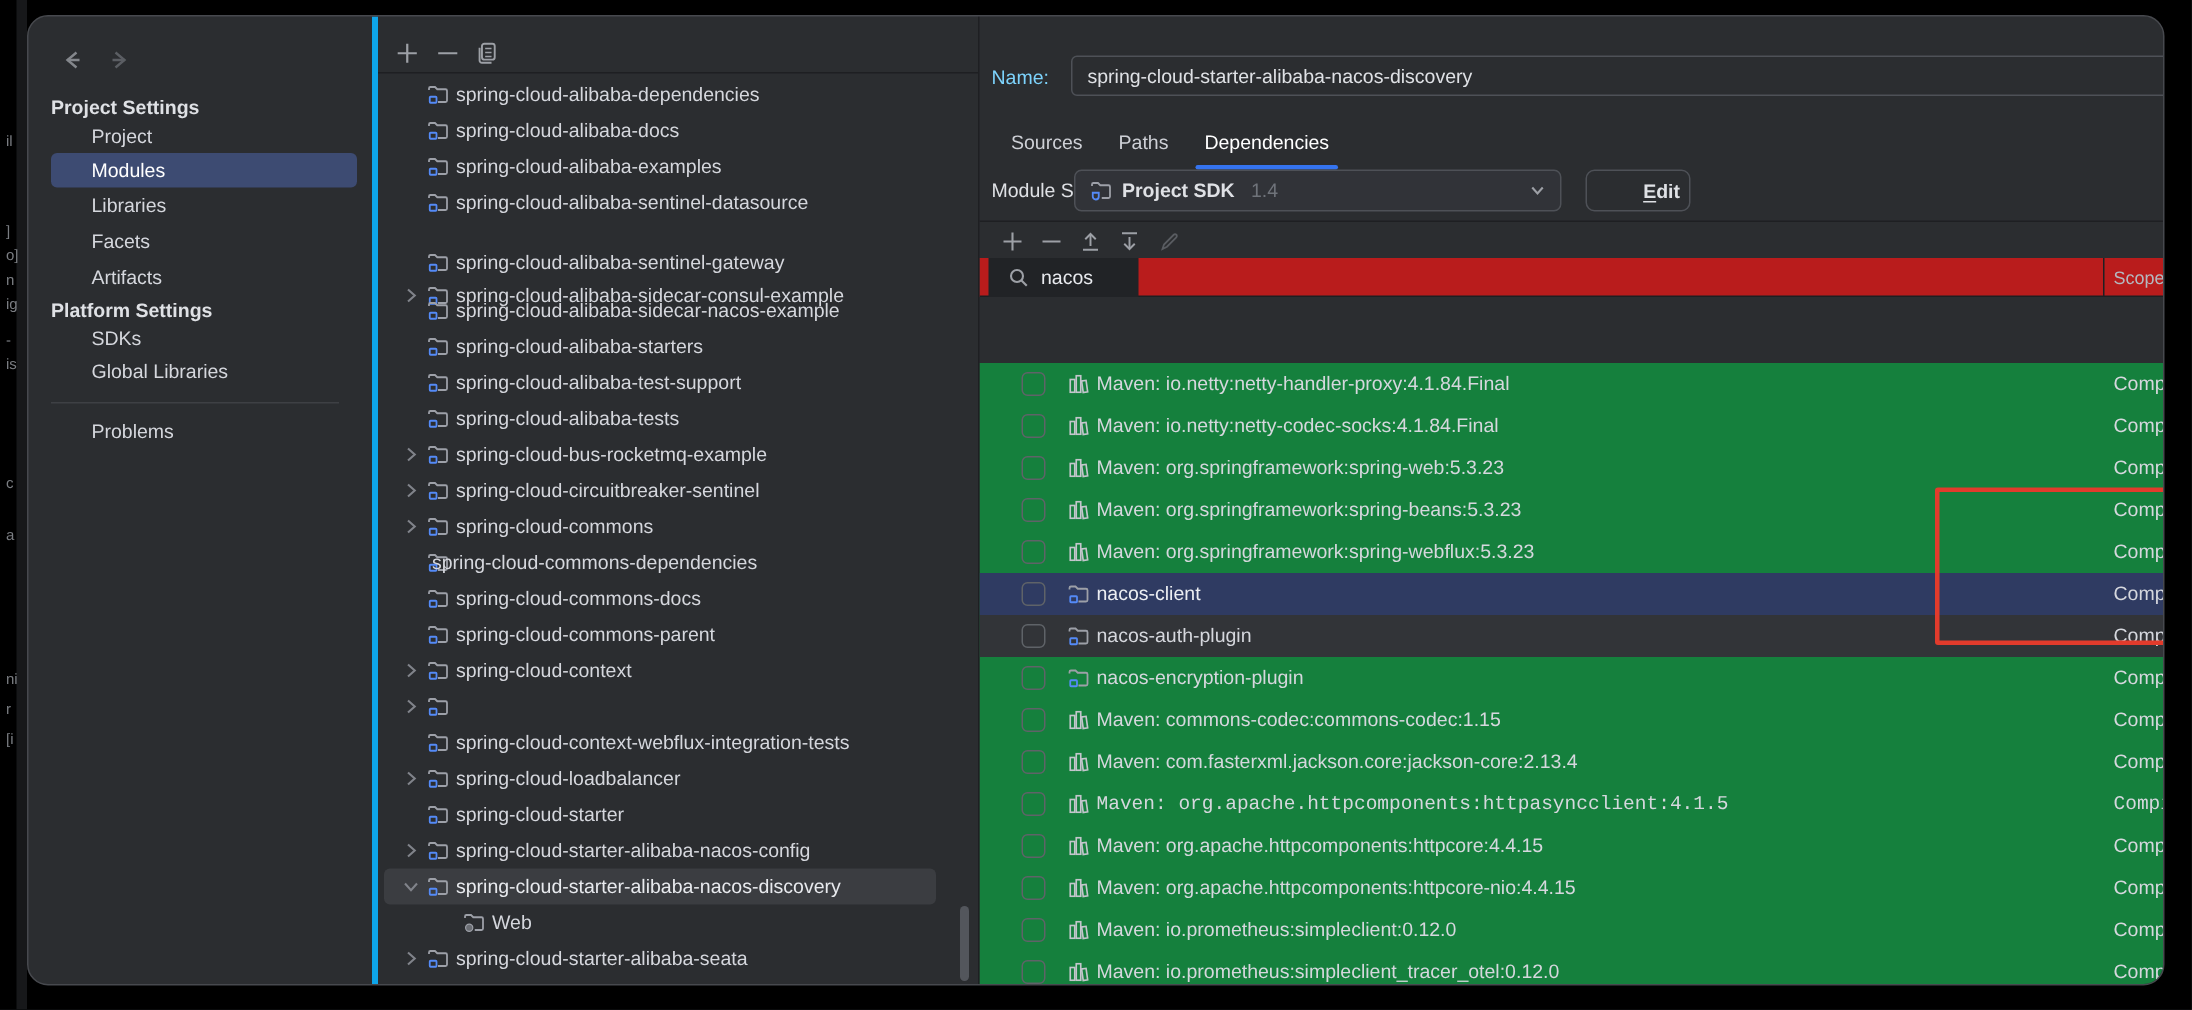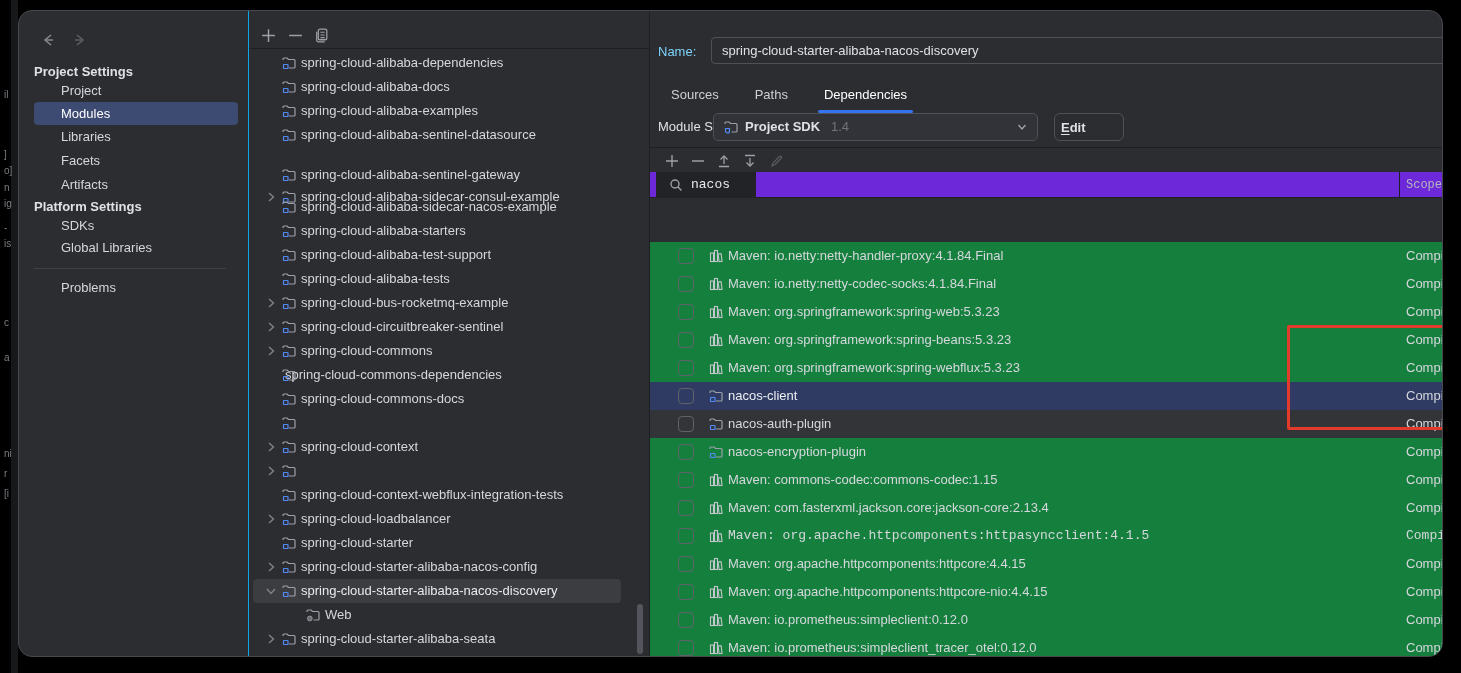--- a/index.html
+++ b/index.html
@@ -4,21 +4,21 @@
 <style>
   html,body{margin:0;padding:0;background:#000;}
   body{width:1461px;height:673px;overflow:hidden;position:relative;
        font-family:"Liberation Sans",sans-serif;font-size:13px;color:#d5d7dd;
        -webkit-font-smoothing:antialiased;}
   .frag{position:absolute;left:4px;color:#7a7d82;font-size:10px;line-height:10px;}
   .backstrip{position:absolute;left:11px;top:0;width:7px;height:673px;background:#17181a;}
   .window{position:absolute;left:18px;top:10px;width:1425px;height:647px;background:#2b2d30;
           border:1px solid #47494e;border-radius:14px;overflow:hidden;box-sizing:border-box;display:flex;}
   
-  .leftnav{position:relative;width:229px;flex:0 0 229px;border-right:1px solid #0ea5e9;}
+  .leftnav{position:relative;width:229px;flex:0 0 229px;border-right:4px solid #0ea5e9;}
   .navarrows{position:absolute;left:20px;top:20px;display:flex;gap:14px;}
   .navarrows .ic{width:18px;height:18px;display:inline-flex;}
   .navitem{position:absolute;left:42px;height:22px;line-height:22px;color:#d5d7dd;white-space:nowrap;}
   .navheader{position:absolute;left:15px;height:22px;line-height:22px;font-weight:700;color:#dfe1e5;white-space:nowrap;}
   .navsel{position:absolute;left:15px;width:204px;height:23px;background:#3d4b72;border-radius:4px;}
   .navsel-label{position:absolute;left:27px;top:0;height:23px;line-height:23px;color:#fff;}
   .navdivider{position:absolute;left:15px;width:192px;height:1px;background:#3e4044;}
   
   .treepanel{position:relative;width:400px;flex:0 0 400px;border-right:1px solid #1e1f22;}
   .treetoolbar{position:absolute;left:0;top:0;width:100%;height:38px;border-bottom:1px solid #1e1f22;box-sizing:border-box;}
@@ -31,38 +31,38 @@
   .tr-icon{position:absolute;top:4px;width:16px;height:16px;}
   .tr-label{position:absolute;top:0;height:24px;line-height:24px;white-space:nowrap;color:#d5d7dd;}
   .treerow.sel .tr-label{color:#e8eaee;}
   .treescroll{position:absolute;left:388px;top:593px;width:6px;height:50px;border-radius:3px;background:#53565c;}
   
   .rightpanel{position:relative;flex:1 1 auto;overflow:hidden;}
   .namelabel{position:absolute;left:8px;top:33px;color:#7dd3fc;}
   .nameinput{position:absolute;left:61px;top:26px;width:770px;height:27px;box-sizing:border-box;
              background:#2b2d30;border:1px solid #4e5157;border-radius:4px;color:#dfe1e5;
              font-family:"Liberation Sans",sans-serif;font-size:13px;padding:0 10px;outline:none;}
-  .tabs{position:absolute;left:21px;top:72px;height:30px;display:flex;gap:36px;align-items:center;}
+  .tabs{position:absolute;left:21px;top:72px;height:30px;display:flex;gap:24px;align-items:center;}
   .tab{position:relative;height:30px;line-height:24px;color:#ced0d6;cursor:default;}
   .tab.active{color:#fff;}
   .tab.active::after{content:"";position:absolute;left:-6px;right:-6px;bottom:0;height:3px;background:#3574f0;border-radius:2px;}
   .sdklabel{position:absolute;left:8px;top:108px;color:#dfe1e5;}
   .sdkcombo{position:absolute;left:63px;top:102px;width:325px;height:28px;box-sizing:border-box;
             background:#313338;border:1px solid #4e5157;border-radius:5px;}
   .sdkcombo .ic{position:absolute;left:9px;top:5px;width:16px;height:16px;}
   .sdkcombo .val{position:absolute;left:31px;top:0;height:26px;line-height:26px;color:#dfe1e5;font-weight:600;}
   .sdkcombo .ver{position:absolute;left:117px;top:0;height:26px;line-height:26px;color:#6f737a;}
   .sdkcombo .chev{position:absolute;right:8px;top:6px;width:14px;height:14px;}
   .editbtn{position:absolute;left:404px;top:102px;width:70px;height:28px;box-sizing:border-box;
            background:transparent;border:1px solid #4e5157;border-radius:6px;color:#dfe1e5;
-           font-family:"Liberation Sans",sans-serif;font-size:13px;font-weight:600;text-align:left;line-height:26px;}
+           font-family:"Liberation Sans",sans-serif;font-size:13px;font-weight:600;text-align:right;line-height:26px;}
   .editbtn u{text-underline-offset:2px;}
   .deptoolbar{position:absolute;left:0;top:136px;width:100%;height:25px;border-top:1px solid #1e1f22;}
   .dtb-ic{position:absolute;top:5px;width:16px;height:16px;}
-  .depheader{position:absolute;left:0;top:161px;width:100%;height:26px;background:#6d28d9;border-bottom:1px solid #1e1f22;box-sizing:border-box;font-family:Liberation Mono, monospace;}
+  .depheader{position:absolute;left:0;top:161px;width:100%;height:26px;background:#b91c1c;border-bottom:1px solid #1e1f22;box-sizing:border-box;}
   .searchbox{position:absolute;left:6px;top:0;width:100px;height:26px;background:#212326;}
   .search-ic{position:absolute;left:13px;top:6px;width:14px;height:14px;}
   .searchtext{position:absolute;left:35px;top:0;height:26px;line-height:26px;color:#e8eaee;}
   .scopecol{position:absolute;left:749px;top:0;width:1px;height:26px;background:#1e1f22;}
   .scopeheader{position:absolute;left:756px;top:0;height:26px;line-height:26px;color:#b4b8bf;font-size:12px;}
   .deplist{position:absolute;left:0;top:187px;width:100%;height:460px;background:#15803d;margin-top:44px;}
   .deprow{position:absolute;left:0;width:100%;height:28px;}
   .deprow.sel{background:#2f3b62;}
   .deprow.hover{background:#323438;}
   .dep-cb{position:absolute;left:28px;top:6px;width:16px;height:16px;box-sizing:border-box;
@@ -320,20 +320,21 @@
           <span class="tr-label" style="left: 52px;">spring-cloud-commons-docs</span>
         </div>
         <div class="treerow" style="top: 360px;">
           <div class="rowbg"></div>
           <span class="tr-icon" style="left: 32px;">
             <svg viewBox="0 0 16 16">
               <path d="M2 5 V4 a1 1 0 0 1 1-1 h3 l1.5 1.5 H13 a1 1 0 0 1 1 1 V12 a1 1 0 0 1-1 1 H8" fill="none" stroke="#9da0a8" stroke-width="1.2"></path>
               <rect x="2.5" y="9.5" width="4.5" height="4" rx="0.5" fill="none" stroke="#548af7" stroke-width="1.2"></rect>
             </svg>
           </span>
+          <span class="tr-label" style="left: 52px;">spring-cloud-commons-parent</span>
         </div>
         <div class="treerow" style="top: 384px;">
           <div class="rowbg"></div>
           <span class="tr-chev">
             <svg viewBox="0 0 16 16">
               <path d="M6 4 L10.5 8 L6 12" fill="none" stroke="#80838a" stroke-width="1.4"></path>
             </svg>
           </span>
           <span class="tr-icon" style="left: 32px;">
             <svg viewBox="0 0 16 16">

